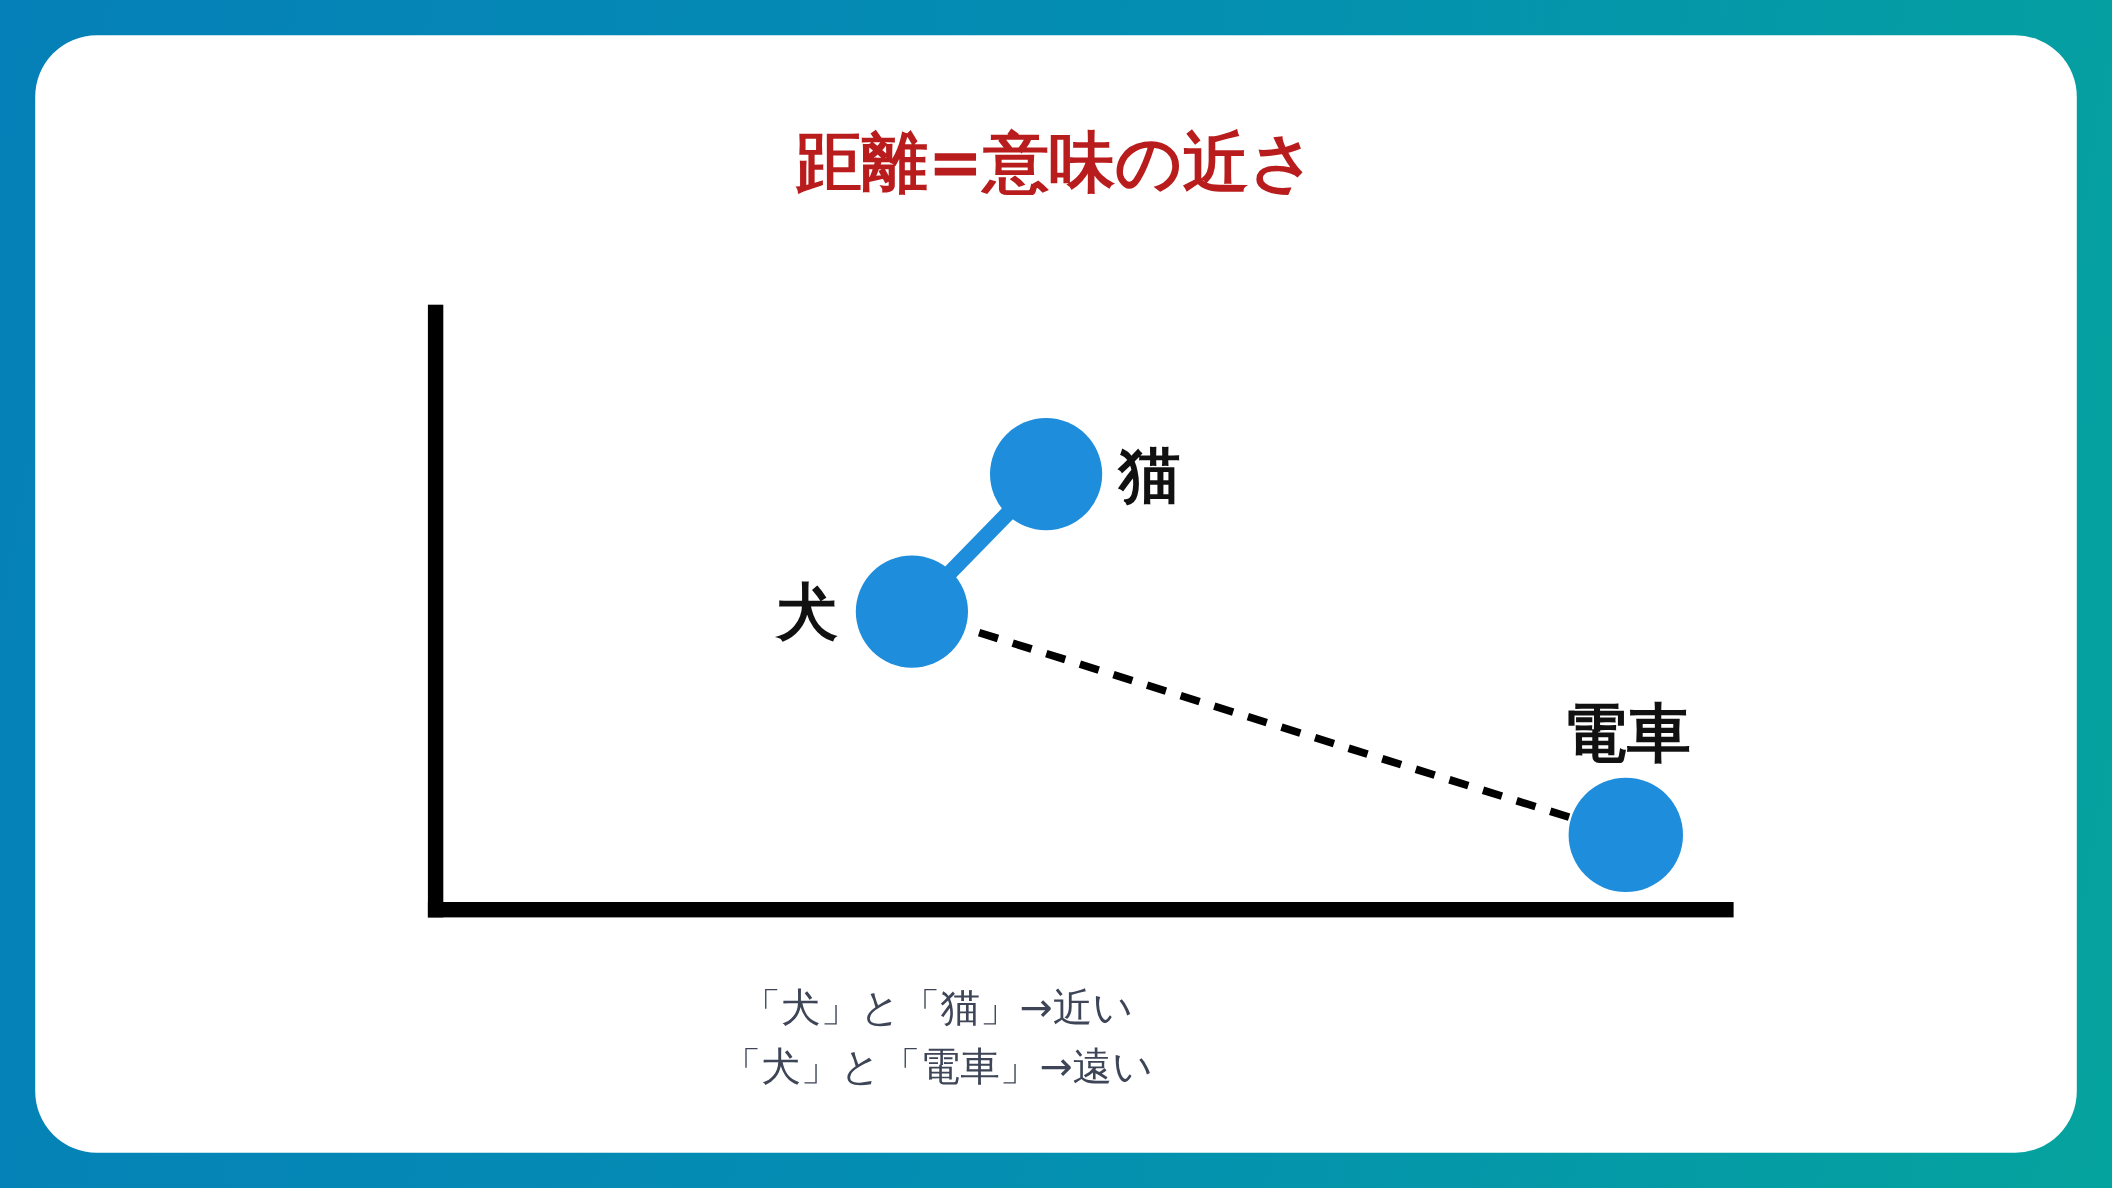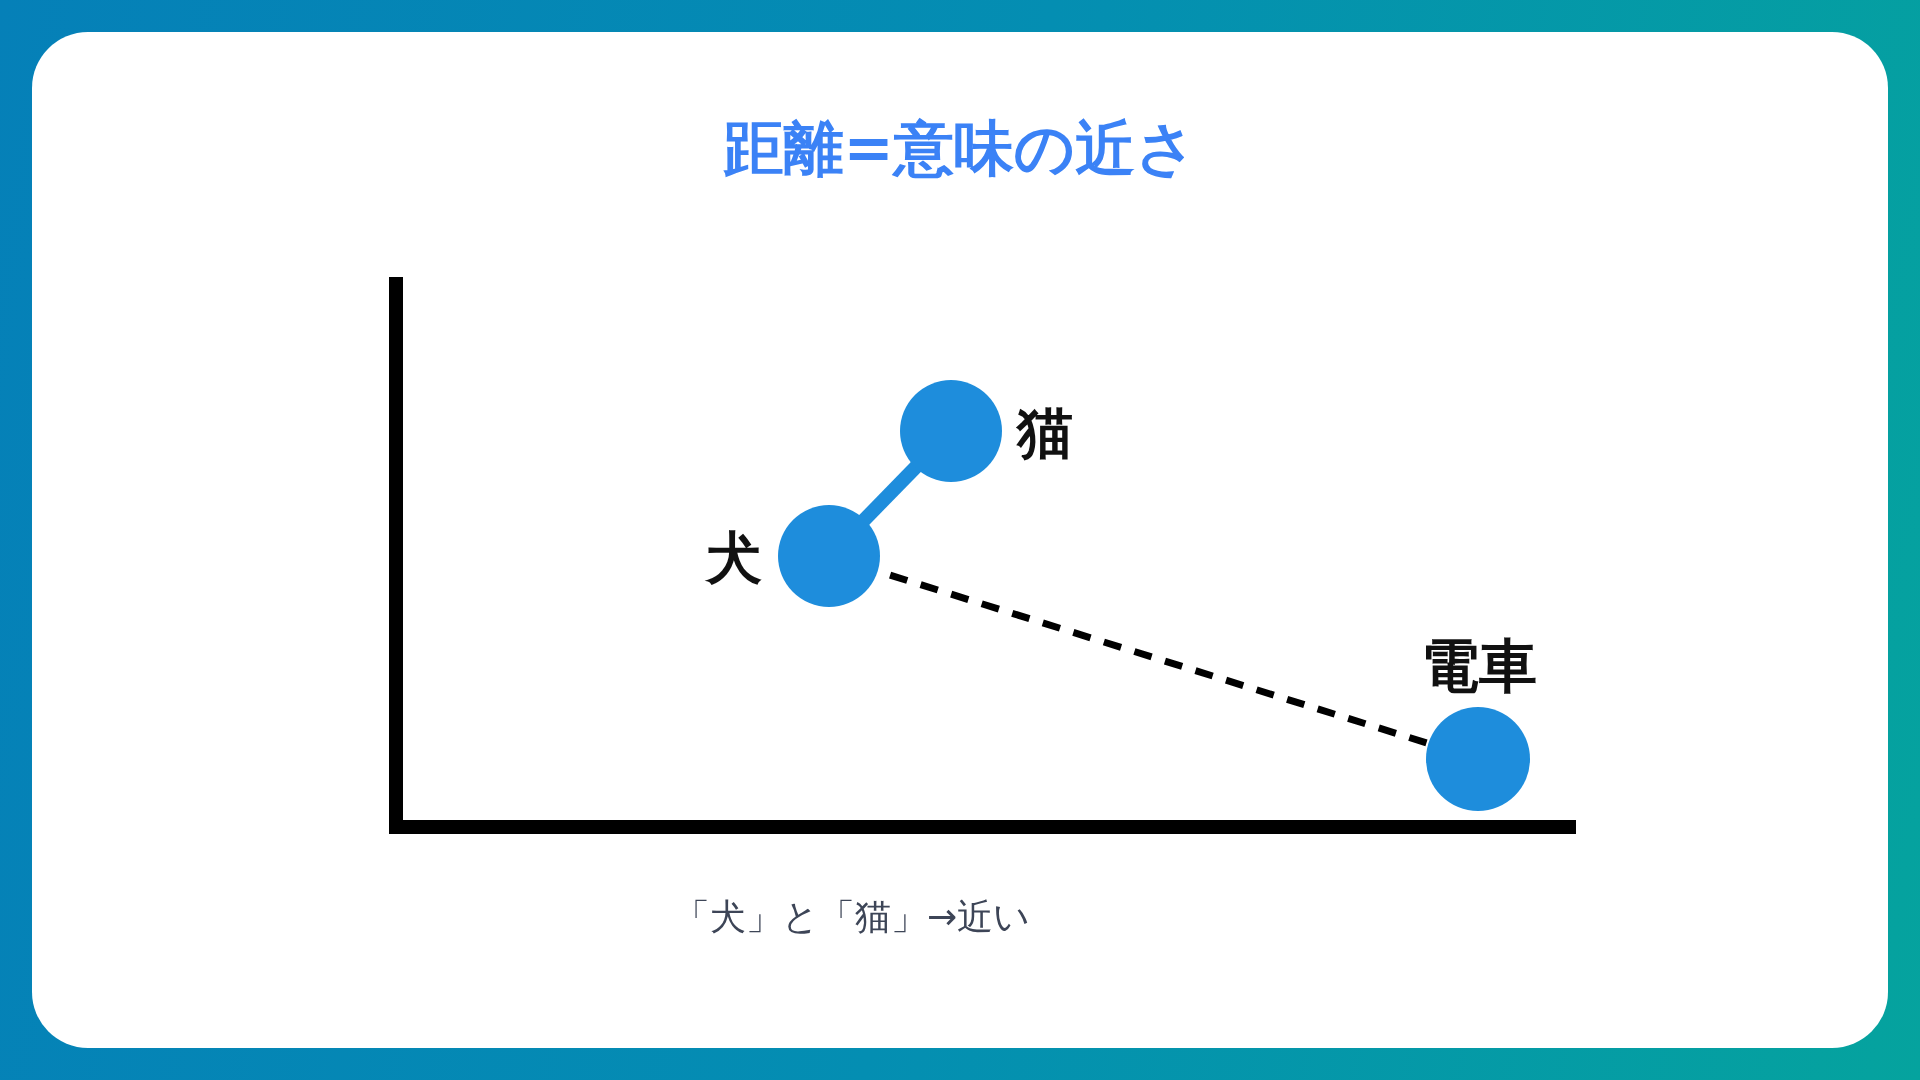--- a/index.html
+++ b/index.html
@@ -25,21 +25,21 @@
       overflow: hidden;
     }
     .title {
       position: absolute;
       left: 0;
       top: 108px;
       width: 1920px;
       text-align: center;
       font-size: 60px;
       font-weight: bold;
-      color: #3b82f6;
+      color: #b91c1c;
       line-height: 80px;
       letter-spacing: 0px;
     }
     .diagram {
       position: absolute;
       left: 0;
       top: 0;
       width: 1920px;
       height: 1080px;
     }
@@ -84,13 +84,14 @@
   <circle cx="951" cy="431" r="51" fill="#1e8ddc"></circle>
   <circle cx="1478" cy="759" r="52" fill="#1e8ddc"></circle>
 
   <text class="point-label" x="734" y="557" font-size="56" text-anchor="middle" dominant-baseline="central">犬</text>
   <text class="point-label" x="1045" y="432" font-size="56" text-anchor="middle" dominant-baseline="central">猫</text>
   <text class="point-label" x="1479" y="666" font-size="58" text-anchor="middle" dominant-baseline="central">電車</text>
 </svg>
 
 <div class="caption">
   <span class="caption-line">「犬」と「猫」→近い</span>
+  <span class="caption-line">「犬」と「電車」→遠い</span>
 </div>
 
 </body></html>

